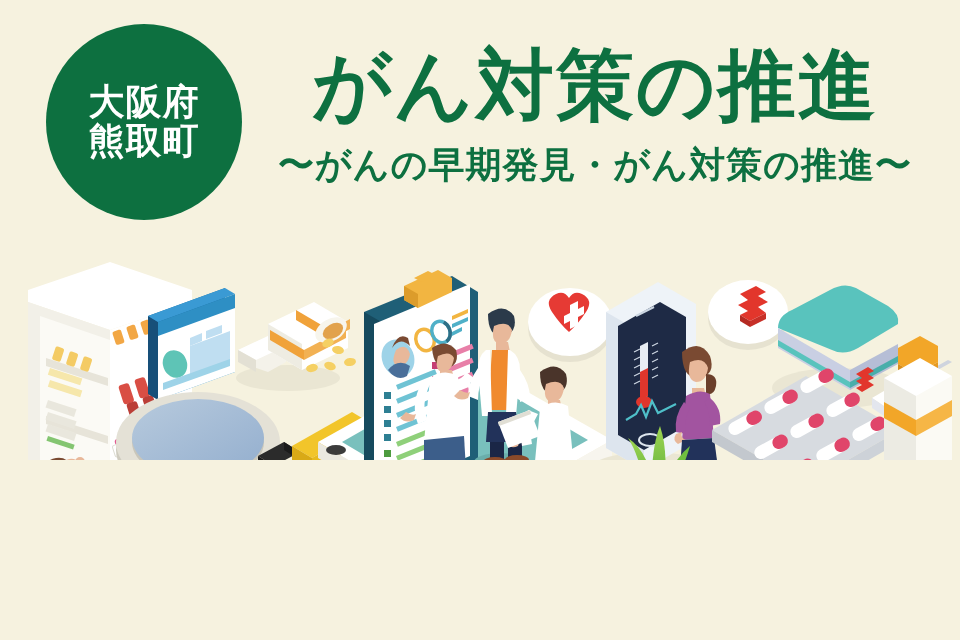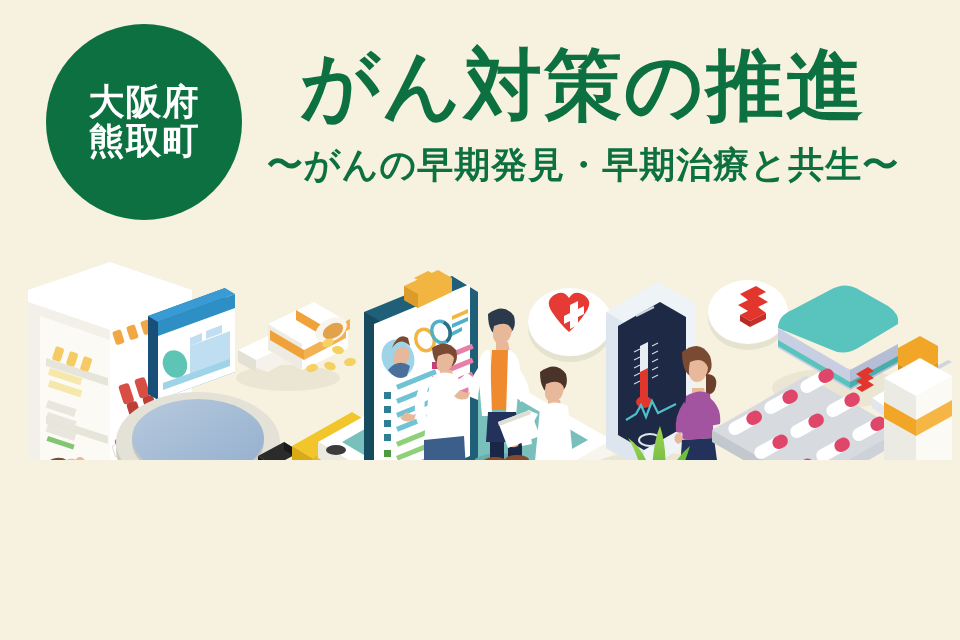--- a/index.html
+++ b/index.html
@@ -17,21 +17,21 @@
   .badge-circle{
     position:absolute;left:46px;top:24px;width:196px;height:196px;border-radius:50%;
     background:#0d7040;display:flex;flex-direction:column;align-items:center;justify-content:center;
     line-height:1.08;
   }
   .badge-line{
     color:#ffffff;font-size:36px;font-weight:700;letter-spacing:1px;
     font-family:"DejaVu Sans","Liberation Sans",sans-serif;
     text-align:center;
   }
-  .title-wrap{position:absolute;left:238px;top:44px;width:690px;}
+  .title-wrap{position:absolute;left:250px;top:44px;width:690px;}
   .main-title{
     color:#0d7040;font-size:78px;font-weight:700;letter-spacing:2px;line-height:1.06;
     text-align:center;white-space:nowrap;
     font-family:"DejaVu Sans","Liberation Sans",sans-serif;
   }
   .sub-title{
     color:#0d7040;font-size:36px;font-weight:700;letter-spacing:1px;margin-top:14px;
     text-align:center;white-space:nowrap;
     font-family:"DejaVu Sans","Liberation Sans",sans-serif;
   }
@@ -43,21 +43,21 @@
 
   <div id="header">
 
     <div class="badge-circle" style="background: rgb(13, 112, 64);">
       <div class="badge-line" style="color: rgb(255, 255, 255);">大阪府</div>
       <div class="badge-line" style="color: rgb(255, 255, 255); text-align: center;">熊取町</div>
     </div>
 
     <div class="title-wrap">
       <div class="main-title" style="color: rgb(13, 112, 64);">がん対策の推進</div>
-      <div class="sub-title" style="color: rgb(13, 112, 64);">〜がんの早期発見・早期治療と共生〜</div>
+      <div class="sub-title" style="color: rgb(13, 112, 64);">〜がんの早期発見・がん対策の推進〜</div>
     </div>
 
   </div>
 
   <svg id="art" viewBox="0 0 960 390">
     <defs>
       <linearGradient id="gBlue" x1="0" y1="0" x2="0" y2="1">
         <stop offset="0" stop-color="#9ed6e6"></stop>
           <stop offset="1" stop-color="#5fb5d0"></stop>
       </linearGradient>

